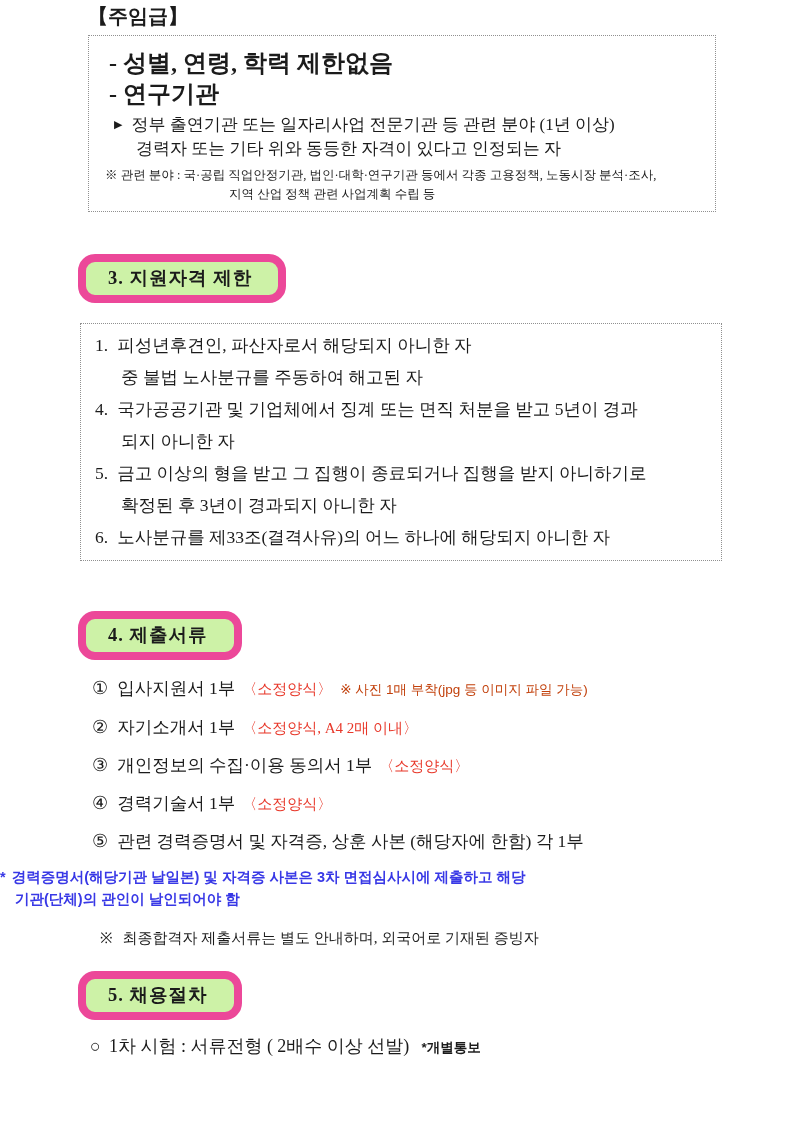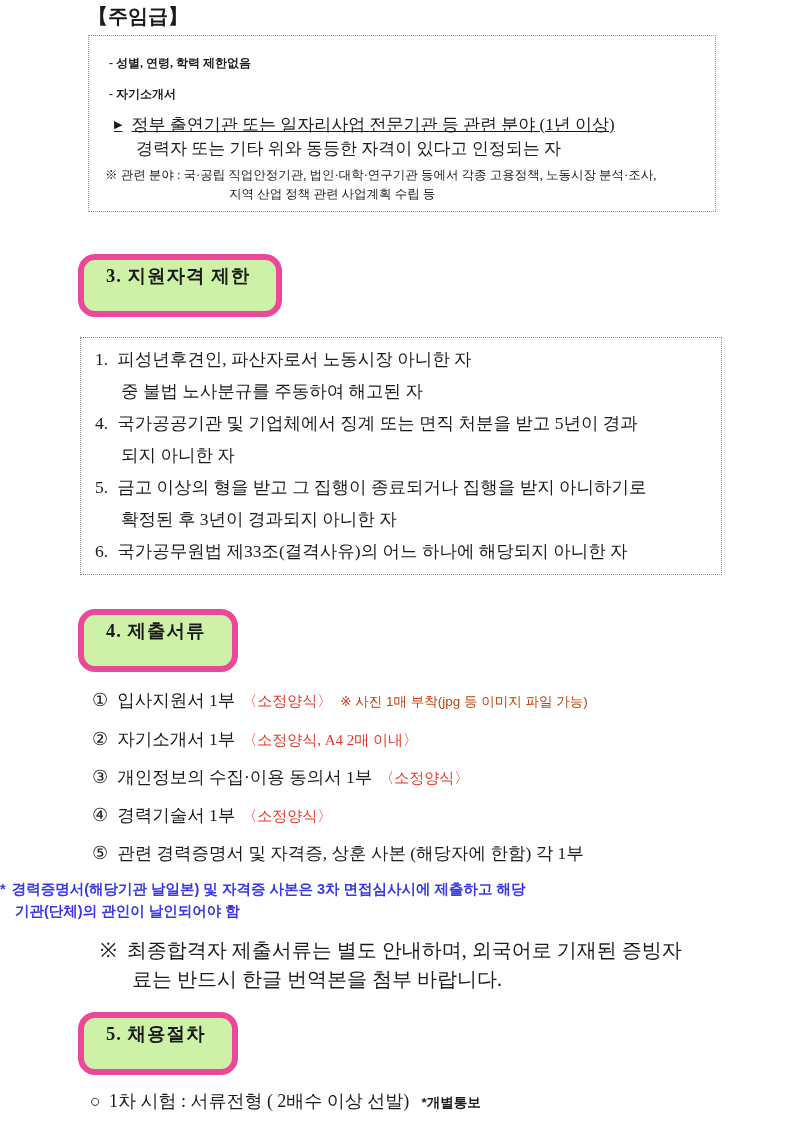--- a/index.html
+++ b/index.html
@@ -14,39 +14,39 @@
   }
   .grade {
     margin:3px 0 5px 88px;
     font-size:20px; font-weight:700;
   }
   .dotted-box { border:1px dotted #909090; }
   .box1 {
     margin-left:88px; width:628px;
     padding:12px 16px 8px 16px;
   }
-  .bold-line { font-weight:700; font-size:12px; line-height:31px; padding-left:4px; white-space:nowrap; }
-  .arrow-line { font-size:17px; line-height:24px; margin-top:2px; padding-left:9px; white-space:nowrap;text-decoration:underline; }
+  .bold-line { font-weight:700; font-size:24px; line-height:31px; padding-left:4px; white-space:nowrap; }
+  .arrow-line { font-size:17px; line-height:24px; margin-top:2px; padding-left:9px; white-space:nowrap; }
   .arrow { font-size:11px; margin-right:9px; vertical-align:2px; }
   .arrow-cont { font-size:17px; line-height:24px; padding-left:31px; white-space:nowrap; }
   .fn { font-size:12.5px; line-height:18px; margin-top:5px; white-space:nowrap; }
   .fn2 { margin-top:1px; padding-left:124px; }
 
   .pill {
     display:inline-block;
     margin-left:78px;
     background:#cdf2a7;
-    border:6px solid #ec4899;
+    border:8px solid #ec4899;
     border-radius:17px;
-    padding:3px 26px 23px 22px;
+    padding:3px 26px 5px 22px;
     font-size:18.5px; font-weight:700;
     letter-spacing:1px;
   }
   .pill3 { margin-top:42px; }
-  .pill4 { margin-top:34px;text-align:right; }
+  .pill4 { margin-top:50px;text-align:right; }
   .pill5 { margin-top:18px; }
 
   .box2 {
     margin-left:80px; margin-top:20px; width:642px;
     padding:5px 14px 7px 14px;
   }
   .r-line { font-size:17.5px; line-height:32px; white-space:nowrap; }
   .r-marker { margin-right:9px; }
   .r-cont { padding-left:26px; }
 
@@ -63,71 +63,71 @@
     margin-top:10px;
     color:#3838e6;
     font-family:"Liberation Sans","DejaVu Sans",sans-serif;
     font-weight:700;
     font-size:14.5px; line-height:22px;
     white-space:nowrap;
   }
   .bn-marker { margin-right:6px; }
   .bn-cont { padding-left:15px; }
 
-  .final-note { margin-left:100px; margin-top:14px; font-size:20px; line-height:29px; white-space:nowrap; }
+  .final-note { margin-left:100px; margin-top:14px; font-size:15px; line-height:29px; white-space:nowrap; }
   .fnote-marker { margin-right:10px; }
   .fnote-cont { padding-left:32px; }
 
   .proc-line { margin-left:90px; margin-top:14px; font-size:18px; line-height:24px; white-space:nowrap; }
   .circle-marker { margin-right:8px; }
   .proc-note {
     font-family:"Liberation Sans","DejaVu Sans",sans-serif;
     font-size:13.5px; margin-left:12px; font-weight:700;margin-top:40px;
   }
   .proc-sub { margin-left:108px; margin-top:12px; font-size:18px; line-height:30px; white-space:nowrap; }
 </style>
 </head>
 <body>
 
 <div class="page">
 
   <div class="grade">【주임급】</div>
 
   <div class="dotted-box box1">
     <div class="bold-line">- 성별, 연령, 학력 제한없음</div>
-    <div class="bold-line">- 자기소개서</div>
+    <div class="bold-line">- 연구기관</div>
     <div class="arrow-line">
       <span class="arrow">▶</span><span>정부 출연기관 또는 일자리사업 전문기관 등 관련 분야 (1년 이상)</span>
     </div>
     <div class="arrow-cont">경력자 또는 기타 위와 동등한 자격이 있다고 인정되는 자</div>
     <div class="fn">※ 관련 분야 : 국·공립 직업안정기관, 법인·대학·연구기관 등에서 각종 고용정책, 노동시장 분석·조사,</div>
     <div class="fn fn2">지역 산업 정책 관련 사업계획 수립 등</div>
   </div>
 
   <div>
     <div class="pill pill3">
       <span>3. 지원자격 제한</span>
     </div>
   </div>
 
   <div class="dotted-box box2">
     <div class="r-line">
-      <span class="r-marker">1.</span><span>피성년후견인, 파산자로서 노동시장 아니한 자</span>
+      <span class="r-marker">1.</span><span>피성년후견인, 파산자로서 해당되지 아니한 자</span>
     </div>
     <div class="r-line r-cont">중 불법 노사분규를 주동하여 해고된 자</div>
     <div class="r-line">
       <span class="r-marker">4.</span><span>국가공공기관 및 기업체에서 징계 또는 면직 처분을 받고 5년이 경과</span>
     </div>
     <div class="r-line r-cont">되지 아니한 자</div>
     <div class="r-line">
       <span class="r-marker">5.</span><span>금고 이상의 형을 받고 그 집행이 종료되거나 집행을 받지 아니하기로</span>
     </div>
     <div class="r-line r-cont">확정된 후 3년이 경과되지 아니한 자</div>
     <div class="r-line">
-      <span class="r-marker">6.</span><span>국가공무원법 제33조(결격사유)의 어느 하나에 해당되지 아니한 자</span>
+      <span class="r-marker">6.</span><span>노사분규를 제33조(결격사유)의 어느 하나에 해당되지 아니한 자</span>
     </div>
   </div>
 
   <div>
     <div class="pill pill4">
       <span>4. 제출서류</span>
     </div>
   </div>
 
   <div class="doc-items">
@@ -152,21 +152,20 @@
     <div>
       <span class="bn-marker">*</span><span>경력증명서(해당기관 날일본) 및 자격증 사본은 3차 면접심사시에 제출하고 해당</span>
     </div>
     <div class="bn-cont">기관(단체)의 관인이 날인되어야 함</div>
   </div>
 
   <div class="final-note">
     <div>
       <span class="fnote-marker">※</span><span>최종합격자 제출서류는 별도 안내하며, 외국어로 기재된 증빙자</span>
     </div>
-    <div class="fnote-cont">료는 반드시 한글 번역본을 첨부 바랍니다.</div>
   </div>
 
   <div>
     <div class="pill pill5">
       <span>5. 채용절차</span>
     </div>
   </div>
 
   <div class="proc-line">
     <span class="circle-marker">○</span><span>1차 시험 : 서류전형 ( 2배수 이상 선발)</span><span class="proc-note">*개별통보</span>

